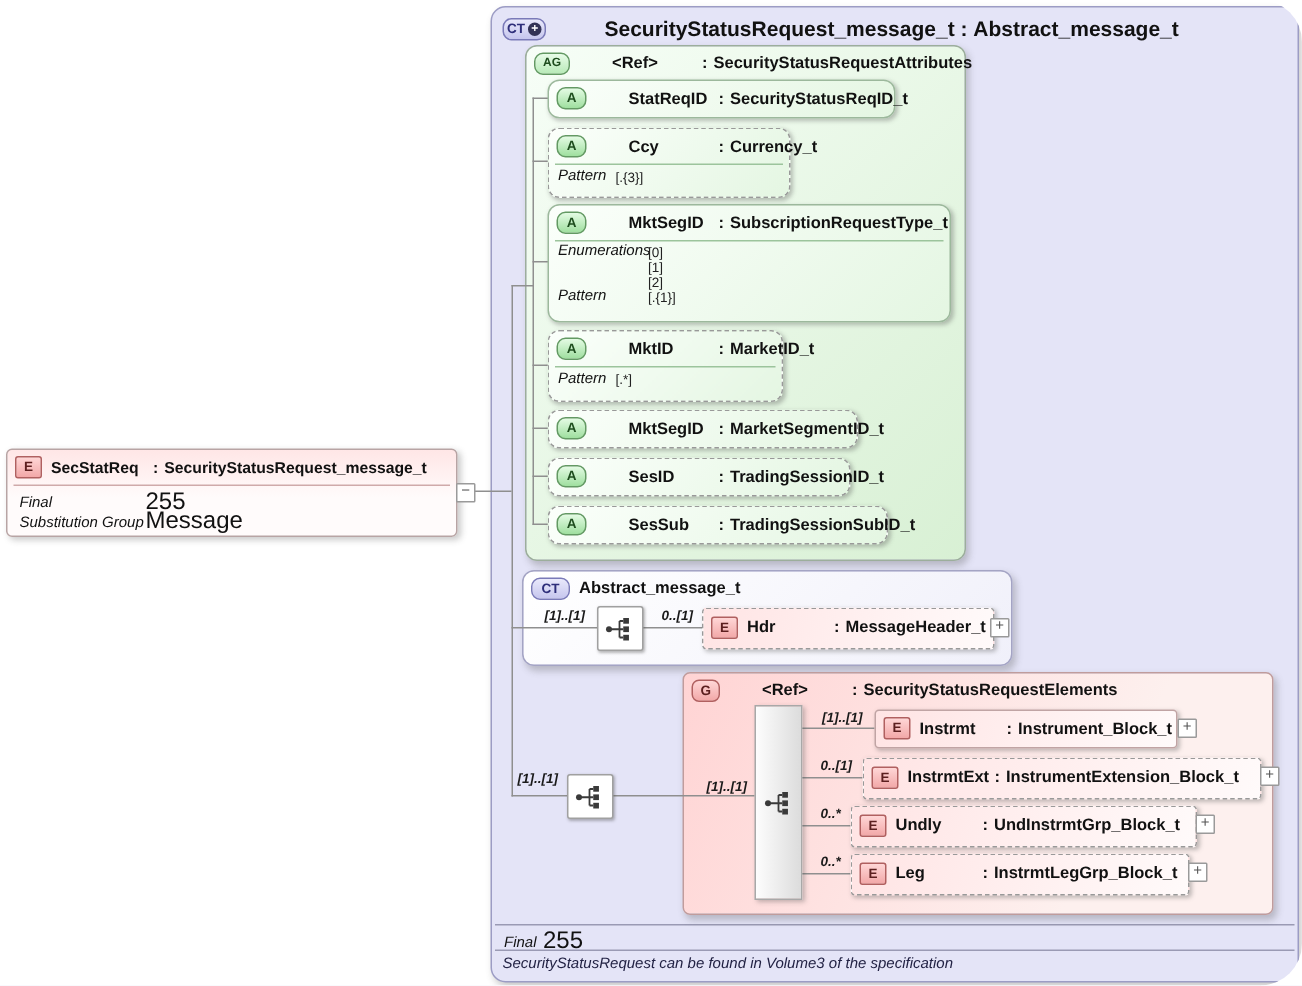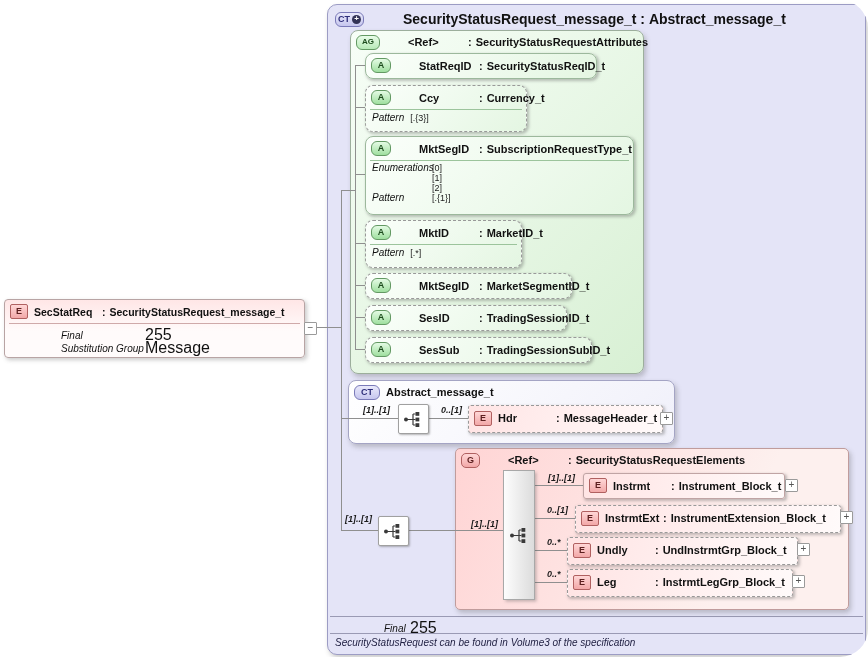--- a/index.html
+++ b/index.html
@@ -28,21 +28,21 @@
   .badge-ct{min-width:20px;height:13px;background:linear-gradient(180deg,#e9e9fb,#c6c6ee);border-color:#7a7ab8;color:#2e2e7a;border-radius:6px;padding:0 2px;}
   .badge-g{width:17px;height:13px;background:linear-gradient(180deg,#ffd6d6,#f2a8a8);border-color:#b06060;color:#5c1f1f;border-radius:5px;}
   .plus-circle{width:9px;height:9px;border-radius:50%;background:#333356;color:#fff;font-size:8px;font-weight:bold;display:inline-flex;align-items:center;justify-content:center;margin-left:2px;}
 
   .subsep{position:absolute;left:4px;right:4px;height:1px;}
   .sep-green{background:#9cc49c;} .sep-pink{background:#cfa9a9;} .sep-gray{background:#9a9ab4;}
   .attr-row{display:flex;align-items:center;padding:3px 6px 0 6px;font-size:9px;color:#222;white-space:nowrap;}
   .lab{font-style:italic;font-size:10px;color:#111;}
   .val{font-size:9px;color:#222;}
   .grid{display:grid;grid-template-columns:60px auto;padding:3px 6px 0 6px;font-size:9px;color:#222;line-height:10px;}
-  .kv{display:flex;align-items:center;padding:1px 6px;font-size:10px;white-space:nowrap;margin-left:48px;}
+  .kv{display:flex;align-items:center;padding:1px 6px;font-size:10px;white-space:nowrap;}
   .kv .lab{width:84px;flex:none;}
   .kv .val{font-weight:normal;font-size:16px;color:#111;}
   .card{position:absolute;font-size:9px;font-weight:bold;font-style:italic;color:#1a1a1a;white-space:nowrap;z-index:6;}
   .seq-icon{position:absolute;width:29px;height:28px;background:#fff;border:1px solid #a0a0a0;border-radius:2px;box-shadow:1px 1px 2px rgba(80,80,80,.4);display:flex;align-items:center;justify-content:center;z-index:6;}
   .seq-bar{position:absolute;background:linear-gradient(90deg,#fdfdfd,#dcdcdc);border:1px solid #a8a8a8;box-shadow:1.5px 1.5px 3px rgba(80,80,80,.35);display:flex;align-items:center;justify-content:center;z-index:6;}
   .expander{position:absolute;width:11px;height:11px;background:#fff;border:1px solid #9a9a9a;border-radius:1px;font-size:10px;line-height:9px;text-align:center;color:#555;z-index:7;}
   .note{position:absolute;font-size:10px;font-style:italic;color:#222244;white-space:nowrap;} .z4{z-index:4;} .z3{z-index:3;}
 </style>
 </head>
 <body>

